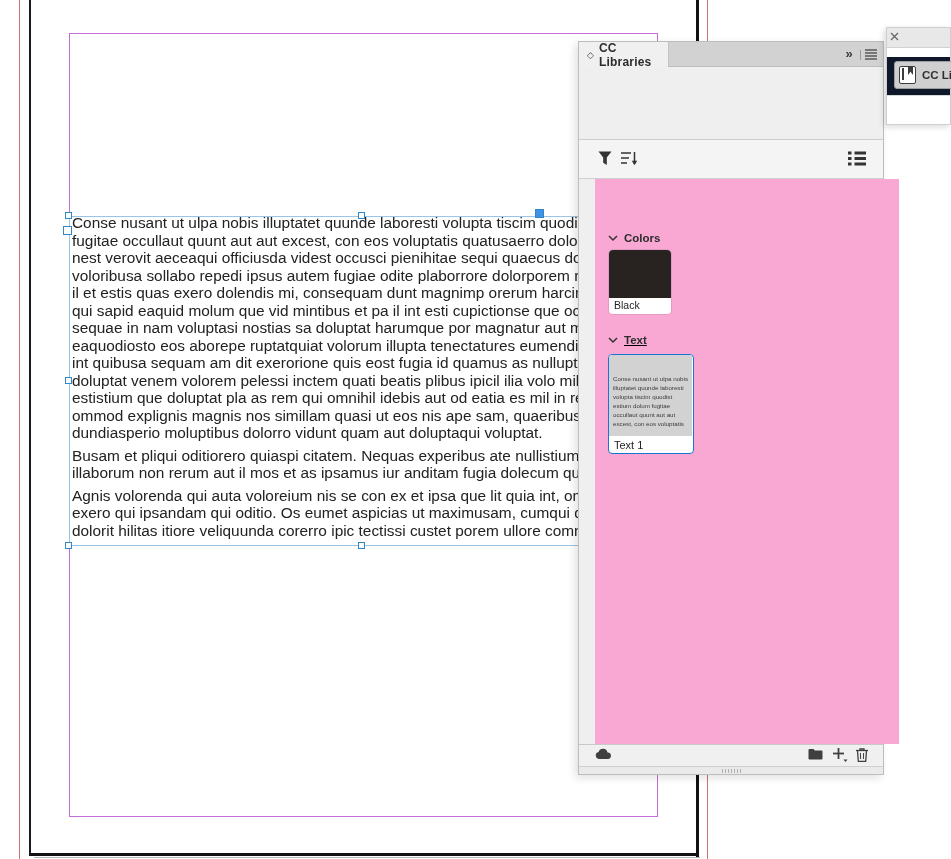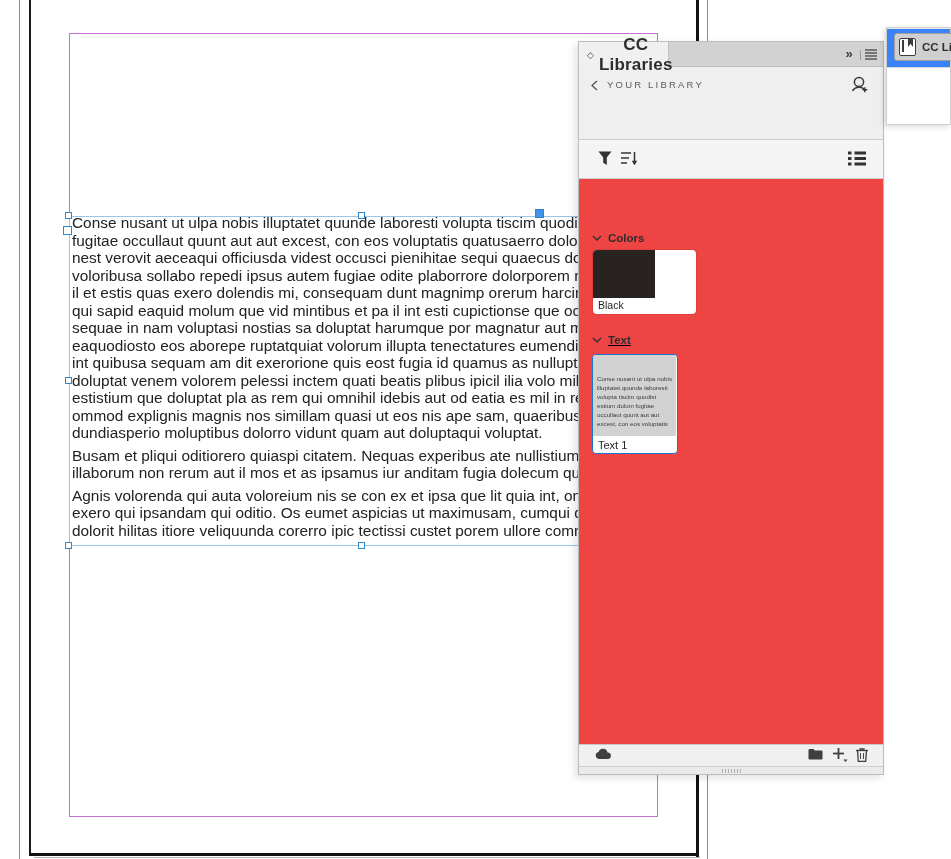--- a/index.html
+++ b/index.html
@@ -30,21 +30,21 @@
   #doc-text .para{white-space:pre;margin:0 0 5px 0;}
 
   
   #panel{left:578px;top:41px;width:306px;height:734px;z-index:10;background:#efefef;
          border:1px solid #bdbdbd;box-sizing:border-box;box-shadow:-3px 3px 8px rgba(0,0,0,.12);
          font-family:"Liberation Sans",sans-serif;}
   #tab-strip{left:0;top:0;width:304px;height:25px;background:#d2d2d2;border-bottom:1px solid #bdbdbd;box-sizing:border-box;}
   #tab-active{left:0;top:0;width:90px;height:25px;background:#f0f0f0;border-right:1px solid #c2c2c2;box-sizing:border-box;
               display:flex;align-items:center;padding-left:8px;}
   #tab-widget{font-size:9px;color:#444;margin-right:5px;}
-  #tab-label{font-size:17px;font-weight:bold;color:#2d2d2d;letter-spacing:.2px;text-align:center;}
+  #tab-label{font-size:12px;font-weight:bold;color:#2d2d2d;letter-spacing:.2px;}
   #collapse-btn{left:262px;top:4px;width:16px;height:16px;font-size:13px;font-weight:bold;color:#3a3a3a;line-height:16px;text-align:center;}
   #tab-sep{left:281px;top:8px;width:1px;height:10px;background:#9a9a9a;}
   #panel-menu-btn{left:286px;top:7px;}
 
   #nav-row{left:0;top:33px;width:304px;height:24px;}
   #back-btn{left:12px;top:5px;}
   #nav-title{left:28px;top:4px;font-size:9.5px;letter-spacing:2.2px;color:#5d5d5d;}
   #user-add-btn{left:271px;top:0px;}
 
   #search-row{left:0;top:68px;width:304px;height:28px;}
@@ -54,27 +54,27 @@
   #search-input::placeholder{color:#9a9a9a;font-style:italic;}
   #search-chevron{left:277px;top:8px;}
   #div1{left:0;top:97px;width:304px;height:1px;background:#cdcdcd;}
 
   #filter-row{left:0;top:98px;width:304px;height:38px;background:#f4f4f4;}
   #filter-btn{left:19px;top:11px;}
   #sort-btn{left:42px;top:11px;}
   #view-btn{left:269px;top:11px;}
   #div2{left:0;top:136px;width:304px;height:1px;background:#d0d0d0;}
 
-  #content{left:0;top:137px;width:304px;height:565px;background:#ef4444;}
+  #content{left:16px;top:137px;width:304px;height:565px;background:#f9a8d4;}
   .section-header{position:absolute;display:flex;align-items:center;}
   #colors-header{left:13px;top:53px;} #text-header{left:13px;top:155px;text-decoration:underline;}
   .section-label{font-size:11.5px;font-weight:bold;color:#2d2d2d;margin-left:6px;}
 
   #black-swatch{left:14px;top:71px;width:62px;height:64px;background:#fff;border-radius:4px;overflow:hidden;
-                box-shadow:0 0 0 1px rgba(0,0,0,.08);padding-left:41px;}
+                box-shadow:0 0 0 1px rgba(0,0,0,.08);}
   #black-swatch-color{position:absolute;left:0;top:0;width:62px;height:48px;background:#282320;}
   #black-swatch-label{position:absolute;left:5px;top:49px;font-size:10.5px;color:#1e1e1e;}
 
   #text1-card{left:13px;top:175px;width:86px;height:100px;background:#fff;border:1.5px solid #1876d2;
               border-radius:4px;box-sizing:border-box;overflow:hidden;}
   #text1-thumb{position:absolute;left:0;top:0;width:83px;height:81px;background:#d2d2d2;}
   #text1-preview{position:absolute;left:4px;top:19px;font-size:6.2px;line-height:9px;color:#3a3a3a;white-space:pre;}
   #text1-label{position:absolute;left:5px;top:84px;font-size:11px;color:#1e1e1e;}
 
   #bottom-bar{left:0;top:702px;width:304px;height:22px;background:#f0f0f0;border-top:1px solid #c8c8c8;box-sizing:border-box;}
@@ -84,21 +84,21 @@
   #trash-btn{left:277px;top:3px;}
   #resize-strip{left:0;top:724px;width:304px;height:8px;background:#eaeaea;border-top:1px solid #d0d0d0;box-sizing:border-box;}
   #resize-dots{left:143px;top:2px;width:20px;height:4px;
     background:repeating-linear-gradient(90deg,#b0b0b0 0 1px,transparent 1px 3px);}
 
   
   #float-win{left:886px;top:27px;width:65px;height:98px;z-index:20;background:#fff;
              border:1px solid #cfcfcf;box-sizing:border-box;box-shadow:-2px 2px 6px rgba(0,0,0,.15);}
   #float-title{position:absolute;left:0;top:0;width:63px;height:19px;background:#e8e8e8;border-bottom:1px solid #d2d2d2;}
   #float-close{position:absolute;left:3px;top:4px;}
-  #float-tabarea{position:absolute;left:0;top:1px;width:63px;height:38px;background:#3b82f6;border-bottom:1px solid #d8d8d8;}
+  #float-tabarea{position:absolute;left:0;top:29px;width:63px;height:38px;background:#0f172a;border-bottom:1px solid #d8d8d8;}
   #float-tab{position:absolute;left:7px;top:4px;width:70px;height:28px;background:#cfcfcf;border:1px solid #9f9f9f;
              border-radius:3px;box-sizing:border-box;display:flex;align-items:center;}
   #book-box{width:17px;height:18px;background:#fff;border:1.5px solid #3c3c3c;border-radius:2px;margin-left:4px;
             position:relative;box-sizing:border-box;}
   #book-spine{position:absolute;left:2px;top:1px;width:1.5px;height:12px;background:#3c3c3c;}
   #book-mark{position:absolute;right:2px;top:-1px;width:5px;height:9px;background:#3c3c3c;
              clip-path:polygon(0 0,100% 0,100% 100%,50% 65%,0 100%);}
   #float-tab-label{font-size:11.5px;color:#2f2f2f;margin-left:6px;font-weight:bold;}
 
   svg{display:block;}
@@ -165,40 +165,20 @@
             <line x1="0" y1="1" x2="12" y2="1"></line>
                 <line x1="0" y1="4" x2="12" y2="4"></line>
             <line x1="0" y1="7" x2="12" y2="7"></line>
                 <line x1="0" y1="10" x2="12" y2="10"></line>
           </g>
             </svg>
         </span>
       </div>
     </div>
 
-    <div class="abs" id="nav-row">
-      <div class="abs" id="back-btn">
-        <span>
-          <svg width="7" height="11" viewBox="0 0 7 11">
-              <polyline points="6,1 1,5.5 6,10" fill="none" stroke="#555" stroke-width="1.4"></polyline>
-            </svg>
-        </span>
-      </div>
-      <div class="abs" id="nav-title">YOUR LIBRARY</div>
-      <div class="abs" id="user-add-btn">
-        <span>
-          <svg width="19" height="19" viewBox="0 0 19 19">
-            <circle cx="9" cy="7" r="4.6" fill="none" stroke="#3a3a3a" stroke-width="1.5"></circle>
-            <path d="M2.5 16 A7.5 7.5 0 0 1 15.5 16" fill="none" stroke="#3a3a3a" stroke-width="1.5"></path>
-            <line x1="14.8" y1="12.2" x2="14.8" y2="17.2" stroke="#3a3a3a" stroke-width="1.4"></line>
-            <line x1="12.3" y1="14.7" x2="17.3" y2="14.7" stroke="#3a3a3a" stroke-width="1.4"></line>
-          </svg>
-        </span>
-      </div>
-    </div>
 
     <div class="abs" id="div1"></div>
 
     <div class="abs" id="filter-row">
       <div class="abs" id="filter-btn">
         <span>
           <svg width="14" height="15" viewBox="0 0 14 15">
             <path d="M0.5 0.5 H13.5 L8.8 6.5 V14 L5.2 11.8 V6.5 Z" fill="#333"></path>
           </svg>
         </span>

